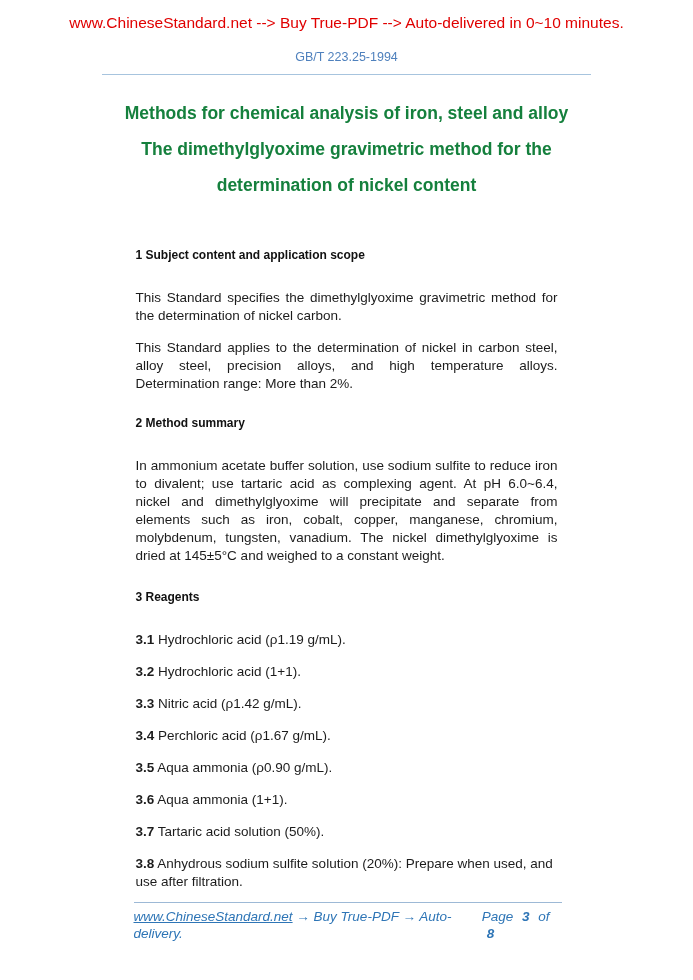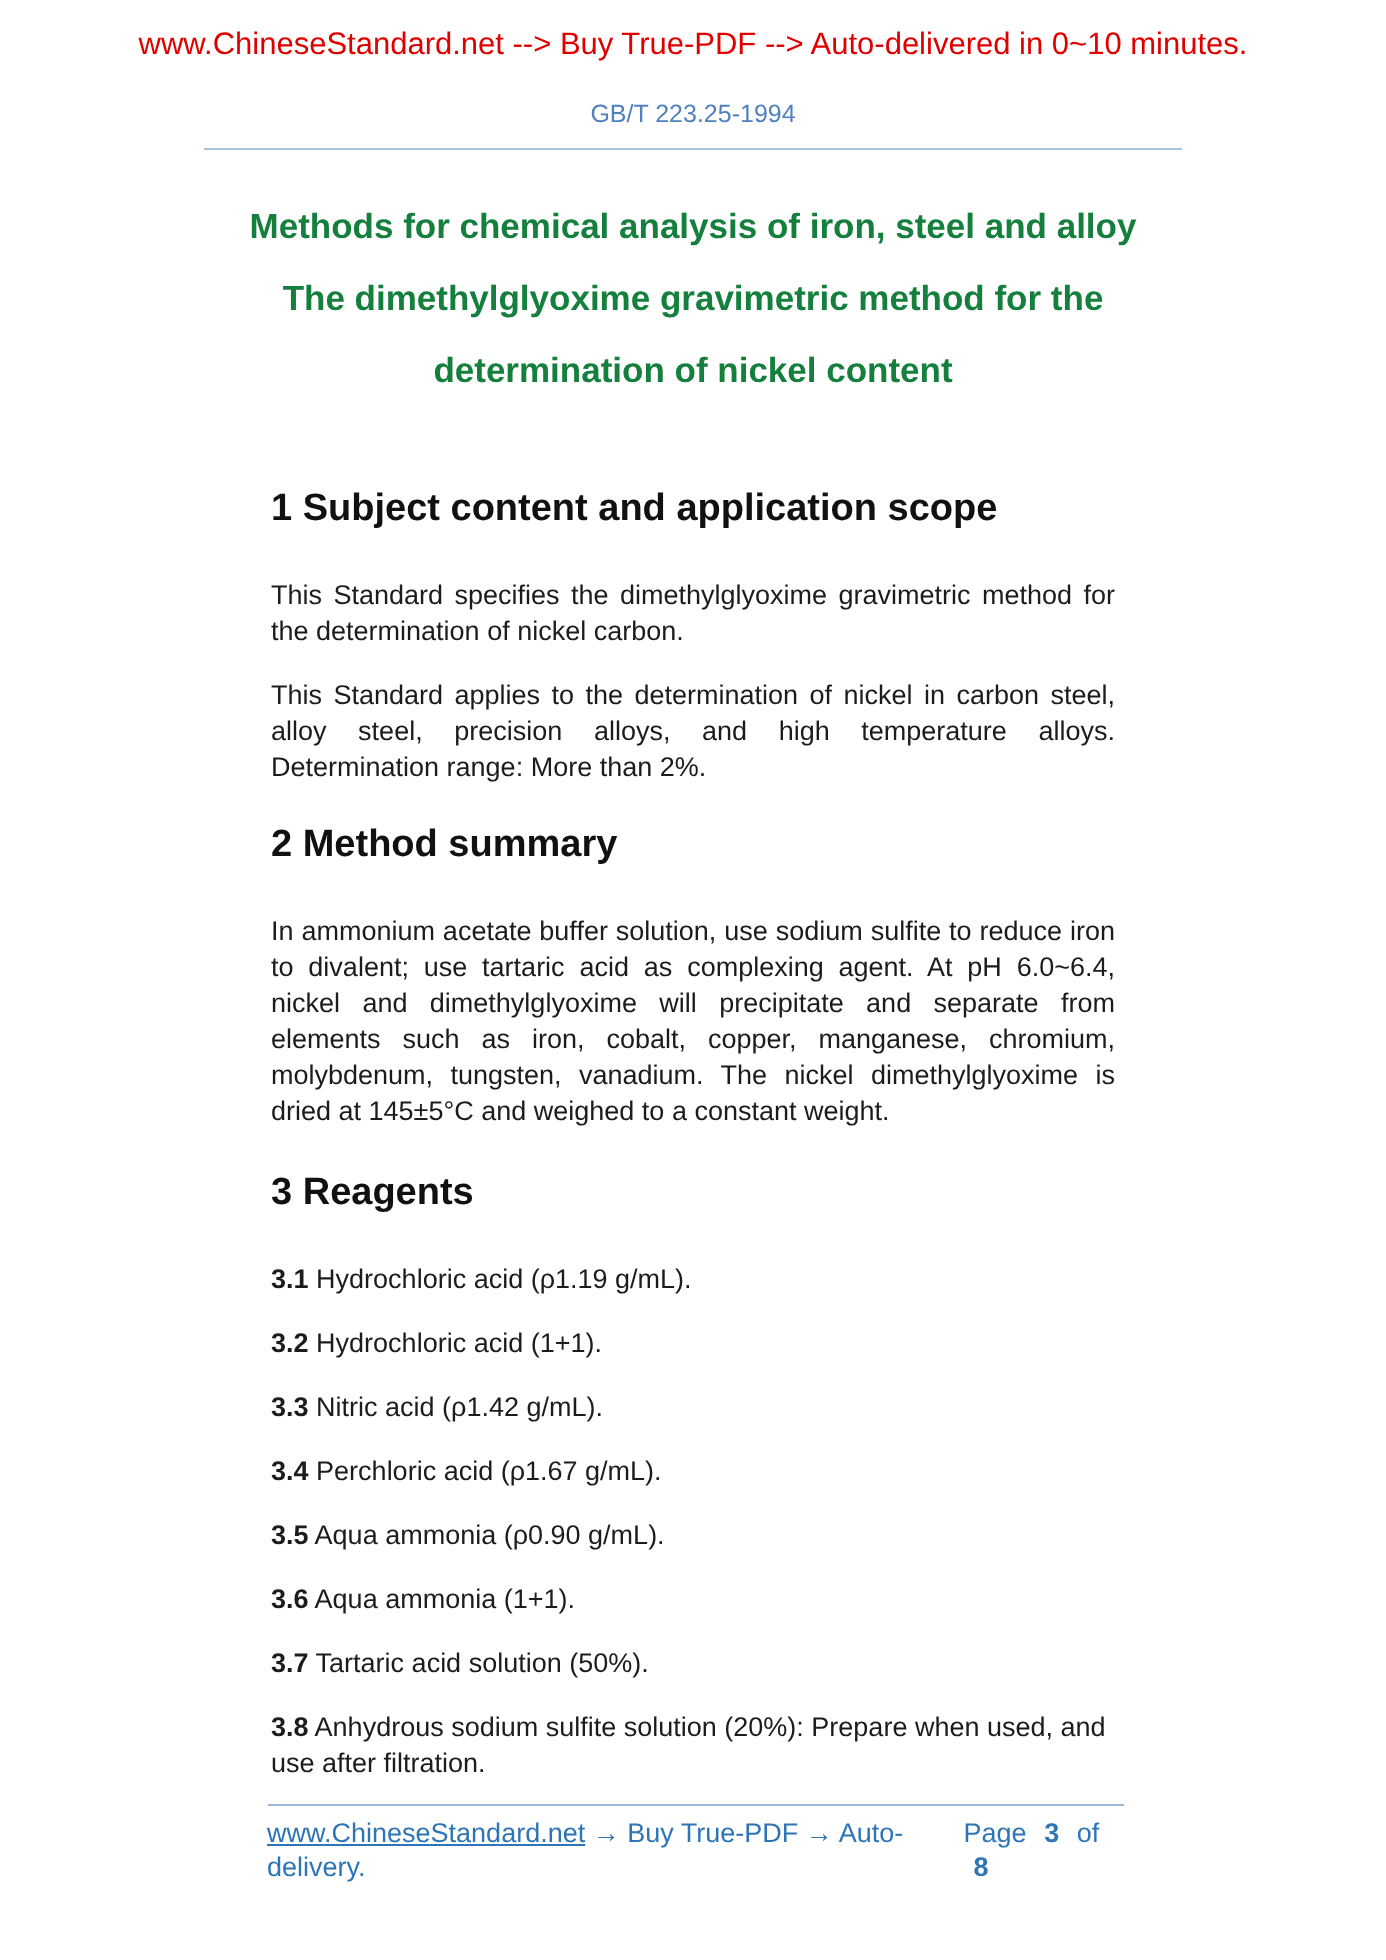--- a/index.html
+++ b/index.html
@@ -44,21 +44,21 @@
     margin-top: 20px;
     text-align: center;
     font-weight: bold;
     font-size: 17.5px;
     line-height: 36px;
     color: #15803d;
   }
   
   .content { margin: 0 105px; }
   .section-heading {
-    font-size: 19px;
+    font-size: 12px;
     line-height: 20px;
     font-weight: bold;
     color: #111111;
     margin-bottom: 24px;
   }
   #s1-heading { margin-top: 42px; }
   #s2-heading { margin-top: 20px; }
   #s3-heading { margin-top: 22px; }
   .para {
     font-size: 13.5px;
@@ -75,20 +75,21 @@
   }
   .reagent-item b { font-weight: bold; text-align: center; }
   
   .footer {
     position: absolute;
     left: 103px;
     right: 101px;
     top: 902px;
     border-top: 1px solid #9db9d6;
     padding-top: 5px;
+    font-style: italic;
   }
   .footer-row {
     display: flex;
     justify-content: space-between;
     align-items: baseline;
     color: var(--footer-blue, #2e75b6);
     font-size: 13.5px;
     line-height: 17px;
   }
   .footer-link {

